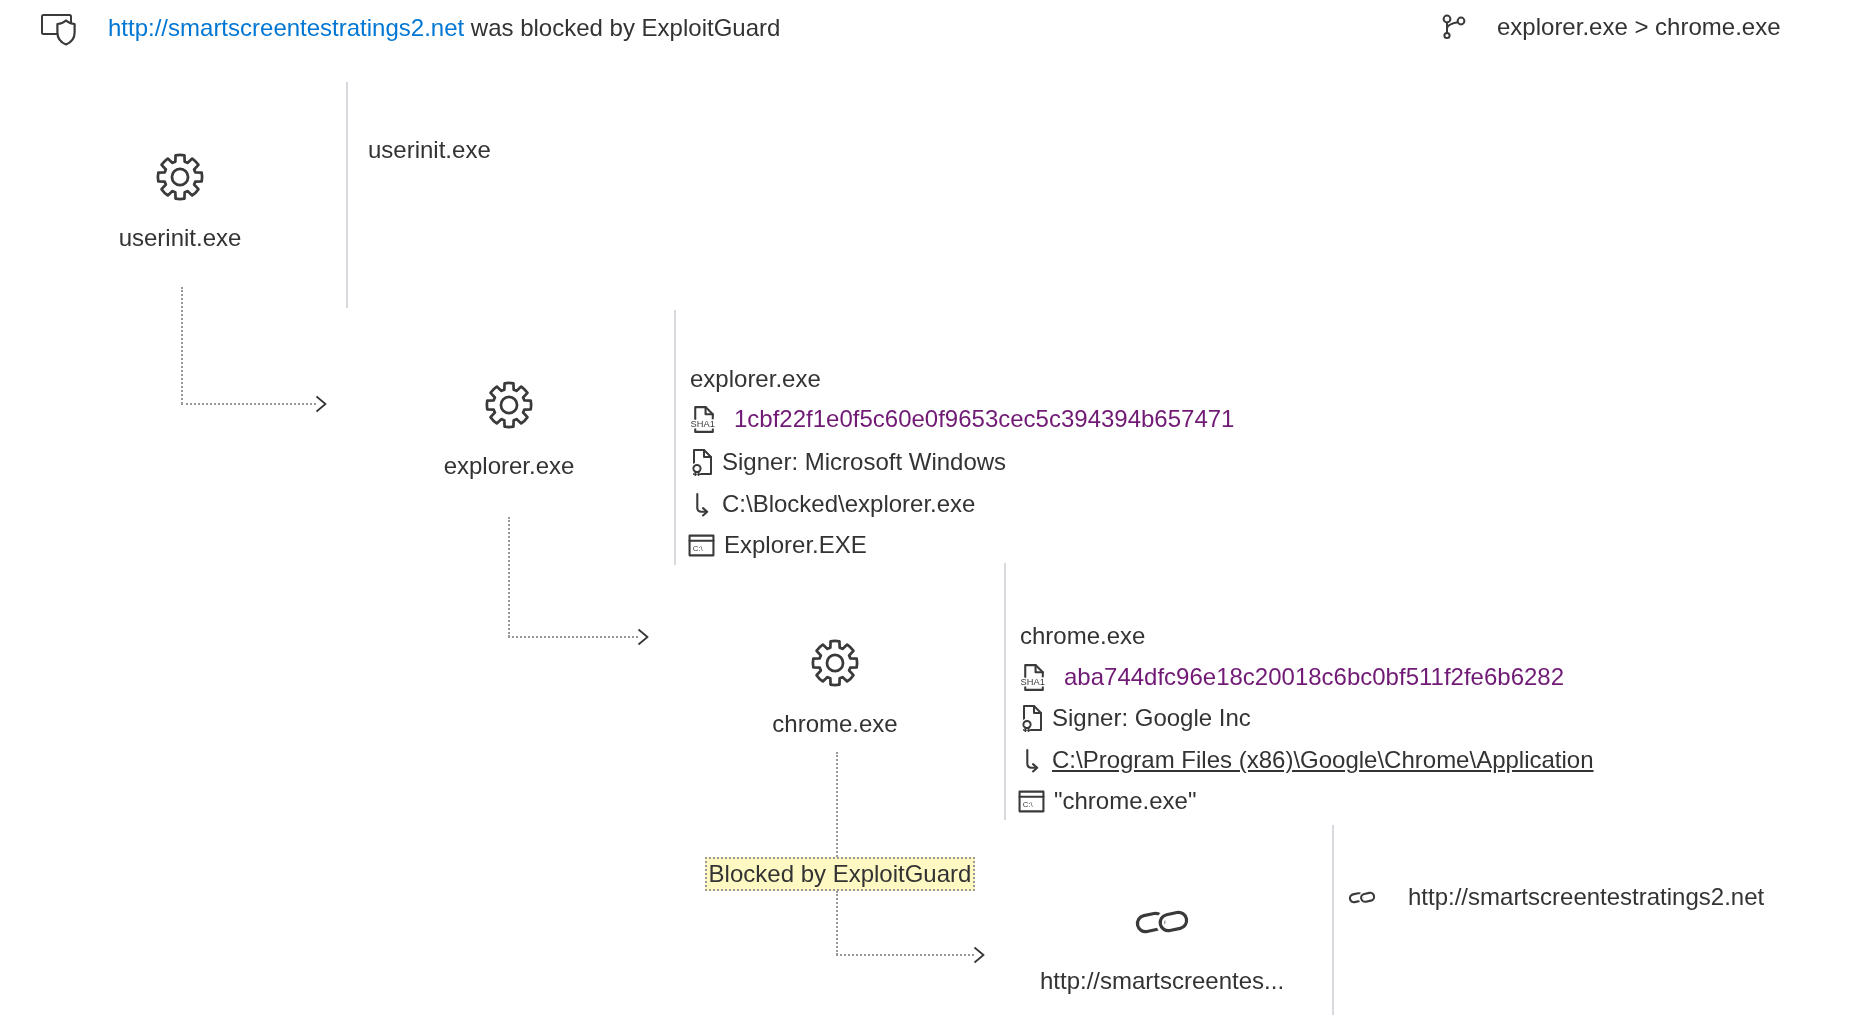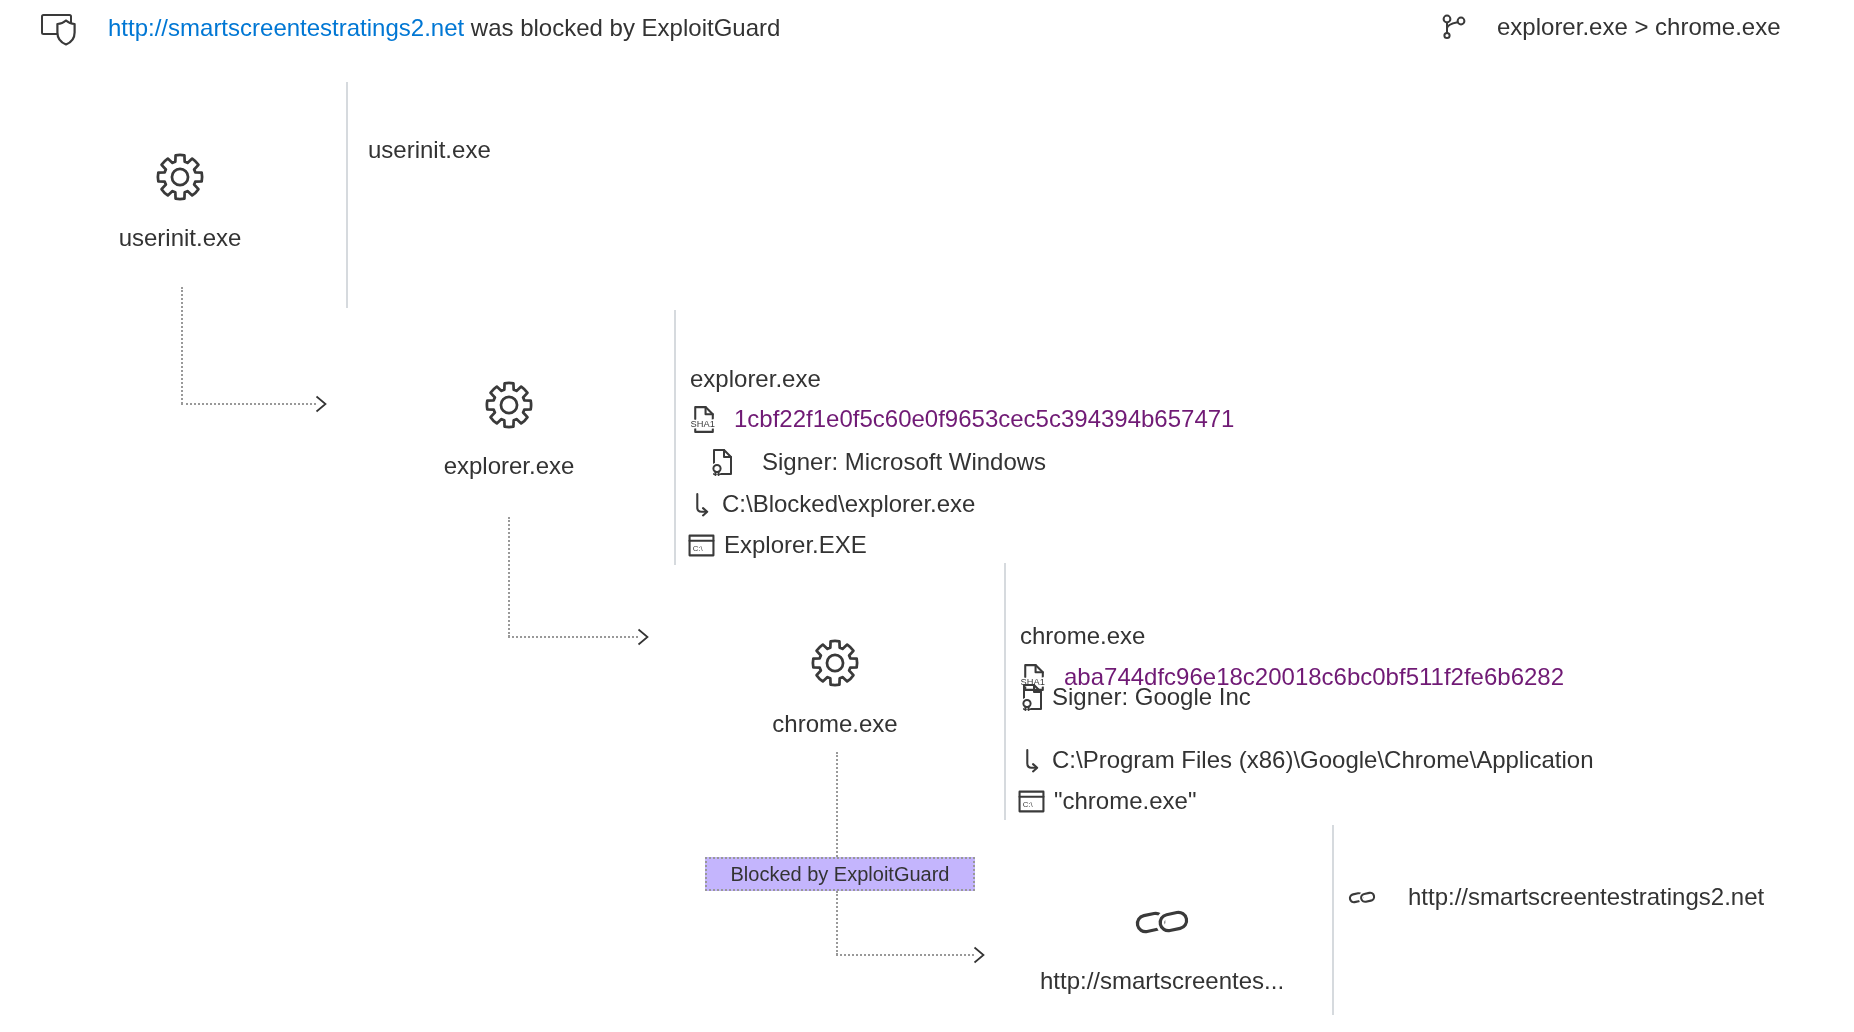--- a/index.html
+++ b/index.html
@@ -15,22 +15,22 @@
   .chev{position:absolute;}
   .node{position:absolute;text-align:center;}
   .node .nlabel{margin-top:21px;font-size:24px;line-height:28px;color:#333;white-space:nowrap;}
   .gear-svg{display:block;margin:0 auto;}
   .row{position:absolute;display:flex;align-items:center;height:30px;}
   .ricon{display:flex;align-items:flex-end;justify-content:center;flex:none;}
   .rtext{font-size:24px;line-height:30px;white-space:nowrap;color:#333;}
   .hash{color:#701a75;}
   .edgebox{
     position:absolute;left:705px;top:857px;width:270px;height:34px;
-    border:2px dotted #999;background:#c4b5fd;display:flex;align-items:center;justify-content:center;
-    font-size:20px;color:#333;white-space:nowrap;box-sizing:border-box;
+    border:2px dotted #999;background:#fef9c3;display:flex;align-items:center;justify-content:center;
+    font-size:24px;color:#333;white-space:nowrap;box-sizing:border-box;
   }
   .hdr-left{position:absolute;left:38px;top:9px;display:flex;align-items:center;}
   .hdr-right{position:absolute;left:1440px;top:12px;display:flex;align-items:center;}
   svg{display:block;}
   svg .st{fill:none;stroke:#3a3a3a;stroke-width:2;stroke-linejoin:round;stroke-linecap:round;}
 </style>
 </head>
 <body>
 
 <div class="stage">
@@ -83,21 +83,21 @@
     <span class="ricon" style="width:27px;margin-right:17px;">
       <svg width="27" height="31" viewBox="0 0 26 30">
         <path class="st" d="M5 3 H15 L22 10 V27 H5 Z"></path>
         <path class="st" d="M15 3 V10 H22"></path>
         <text x="0.5" y="22" font-size="9" font-family="Liberation Sans, sans-serif" fill="#3a3a3a" stroke="#ffffff" stroke-width="3" paint-order="stroke">SHA1</text>
       </svg>
     </span>
     <span class="rtext hash">1cbf22f1e0f5c60e0f9653cec5c394394b657471</span>
   </div>
 
-  <div class="row" style="left:710px;top:447px;gap:20px;">
+  <div class="row" style="left:690px;top:447px;">
     <span class="ricon" style="width:24px;margin-right:8px;">
       <svg width="24" height="28" viewBox="0 0 24 28">
         <path class="st" d="M4 2 H14 L21 9 V26 H4 Z"></path>
         <path class="st" d="M14 2 V9 H21"></path>
         <circle cx="7" cy="20.5" r="6" fill="#fff"></circle>
         <circle class="st" cx="7" cy="20.5" r="3.6"></circle>
         <path class="st" d="M5.4 23.6 V27 M8.6 23.6 V27"></path>
       </svg>
     </span>
     <span class="rtext">Signer: Microsoft Windows</span>
@@ -144,34 +144,34 @@
     <span class="ricon" style="width:27px;margin-right:17px;">
       <svg width="27" height="31" viewBox="0 0 26 30">
         <path class="st" d="M5 3 H15 L22 10 V27 H5 Z"></path>
         <path class="st" d="M15 3 V10 H22"></path>
         <text x="0.5" y="22" font-size="9" font-family="Liberation Sans, sans-serif" fill="#3a3a3a" stroke="#ffffff" stroke-width="3" paint-order="stroke">SHA1</text>
       </svg>
     </span>
     <span class="rtext hash">aba744dfc96e18c20018c6bc0bf511f2fe6b6282</span>
   </div>
 
-  <div class="row" style="left:1020px;top:682px;">
+  <div class="row" style="left:1020px;top:703px;">
     <span class="ricon" style="width:24px;margin-right:8px;">
       <svg width="24" height="28" viewBox="0 0 24 28">
         <path class="st" d="M4 2 H14 L21 9 V26 H4 Z"></path>
         <path class="st" d="M14 2 V9 H21"></path>
         <circle cx="7" cy="20.5" r="6" fill="#fff"></circle>
         <circle class="st" cx="7" cy="20.5" r="3.6"></circle>
         <path class="st" d="M5.4 23.6 V27 M8.6 23.6 V27"></path>
       </svg>
     </span>
     <span class="rtext">Signer: Google Inc</span>
   </div>
 
-  <div class="row" style="left:1020px;top:745px;">
+  <div class="row" style="left:1020px;top:745px;text-decoration:underline;">
     <span class="ricon" style="width:24px;margin-right:8px;">
       <svg width="21" height="25" viewBox="0 0 20 24">
         <path class="st" d="M5 2 V15 Q5 19 9 19 H12.5"></path>
         <path class="st" d="M10.5 15.5 L14.5 19 L10.5 22.5"></path>
       </svg>
     </span>
     <span class="rtext">C:\Program Files (x86)\Google\Chrome\Application</span>
   </div>
 
   <div class="row" style="left:1018px;top:786px;">

